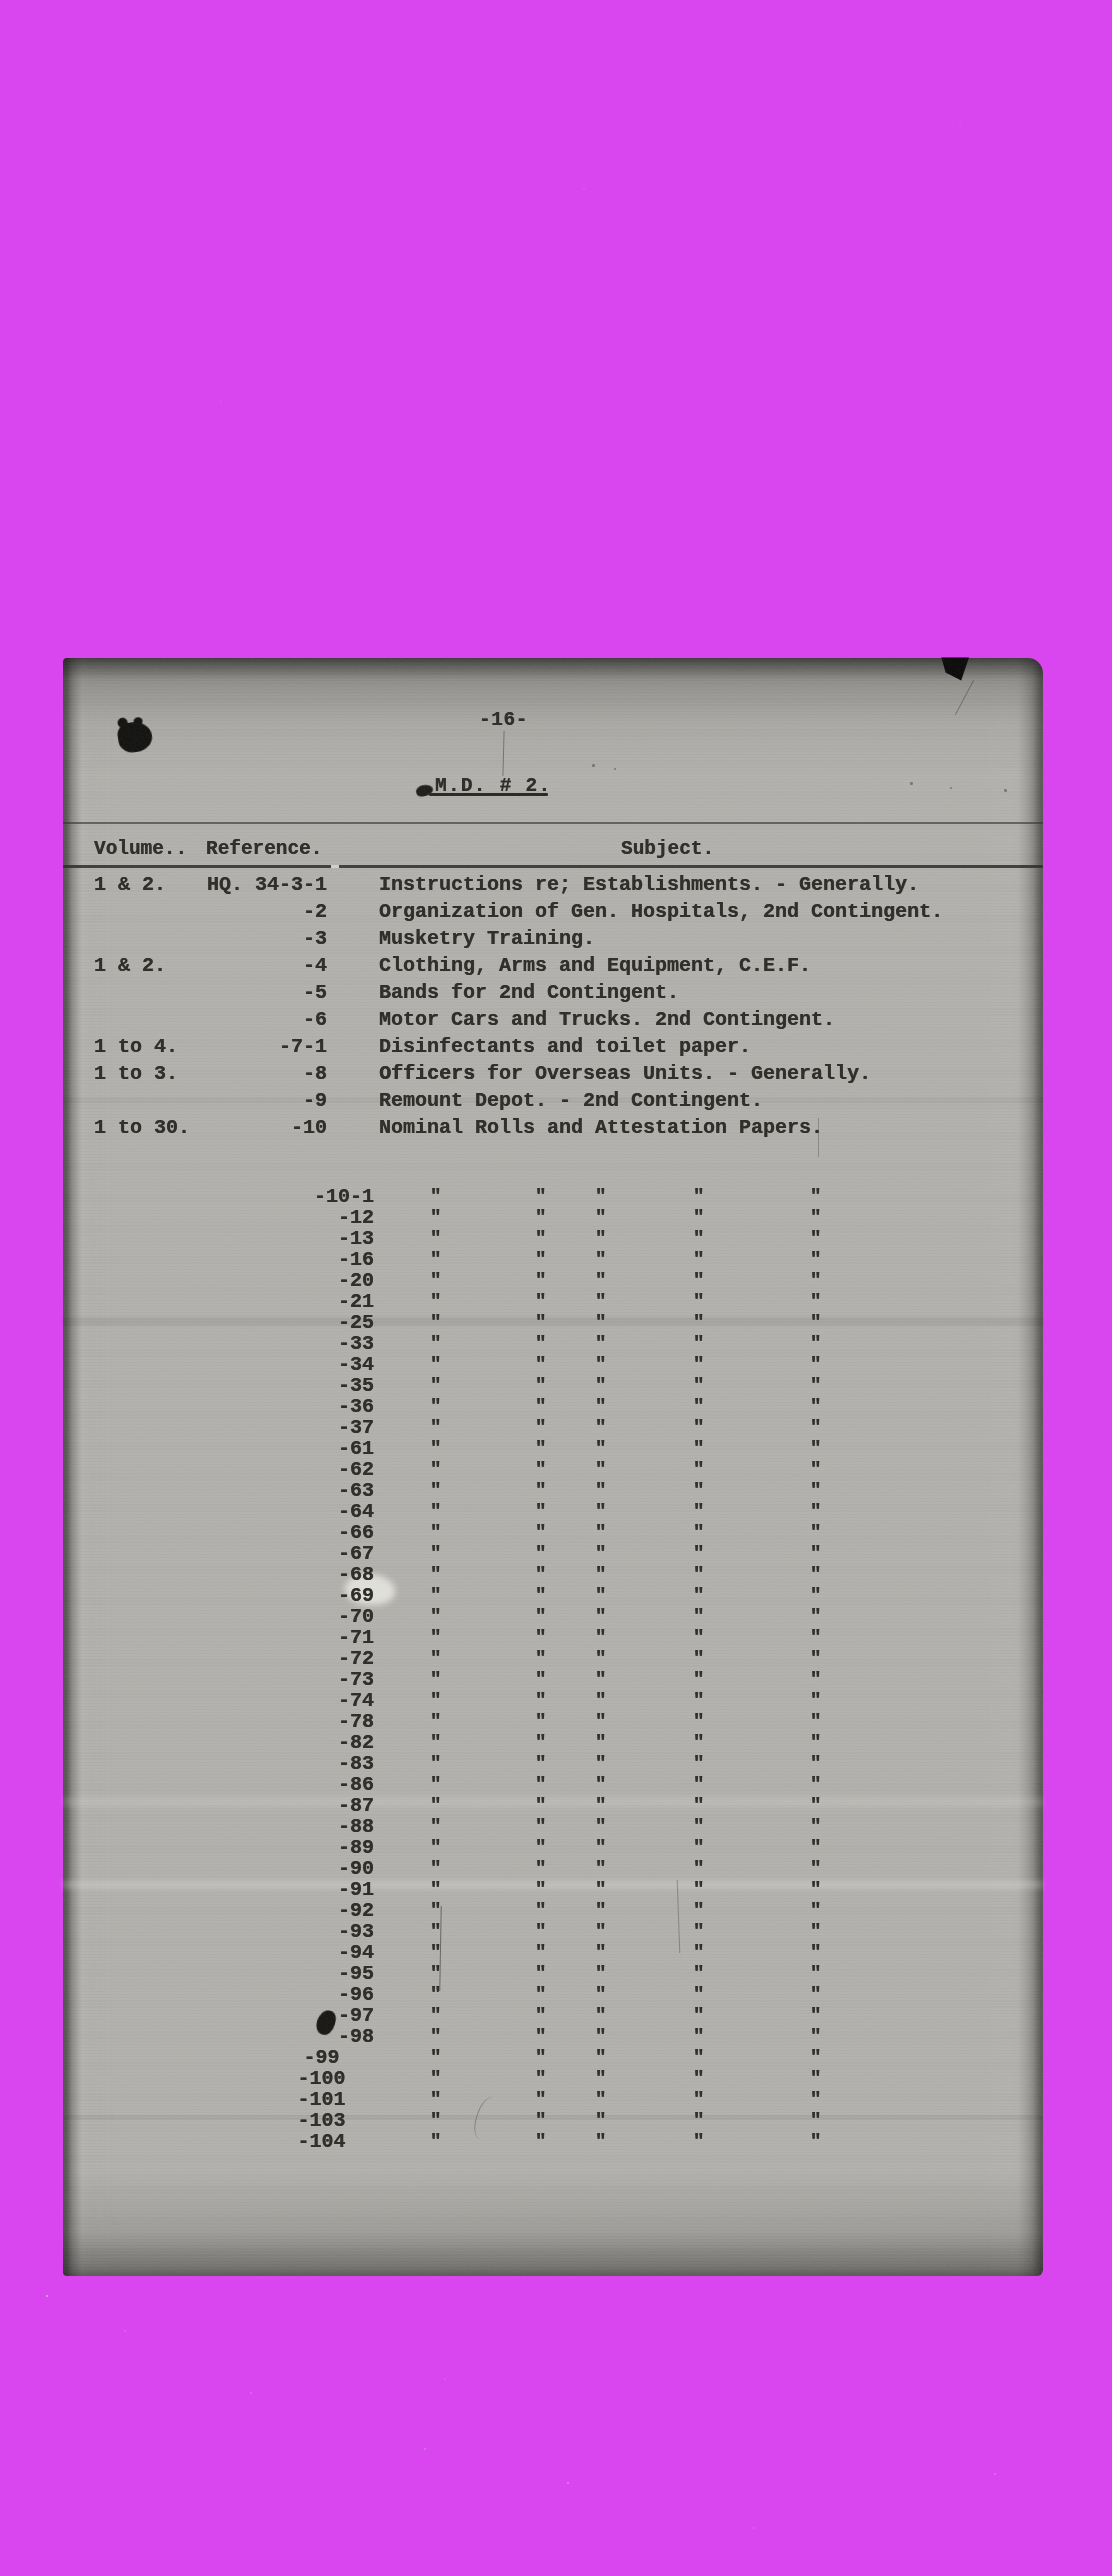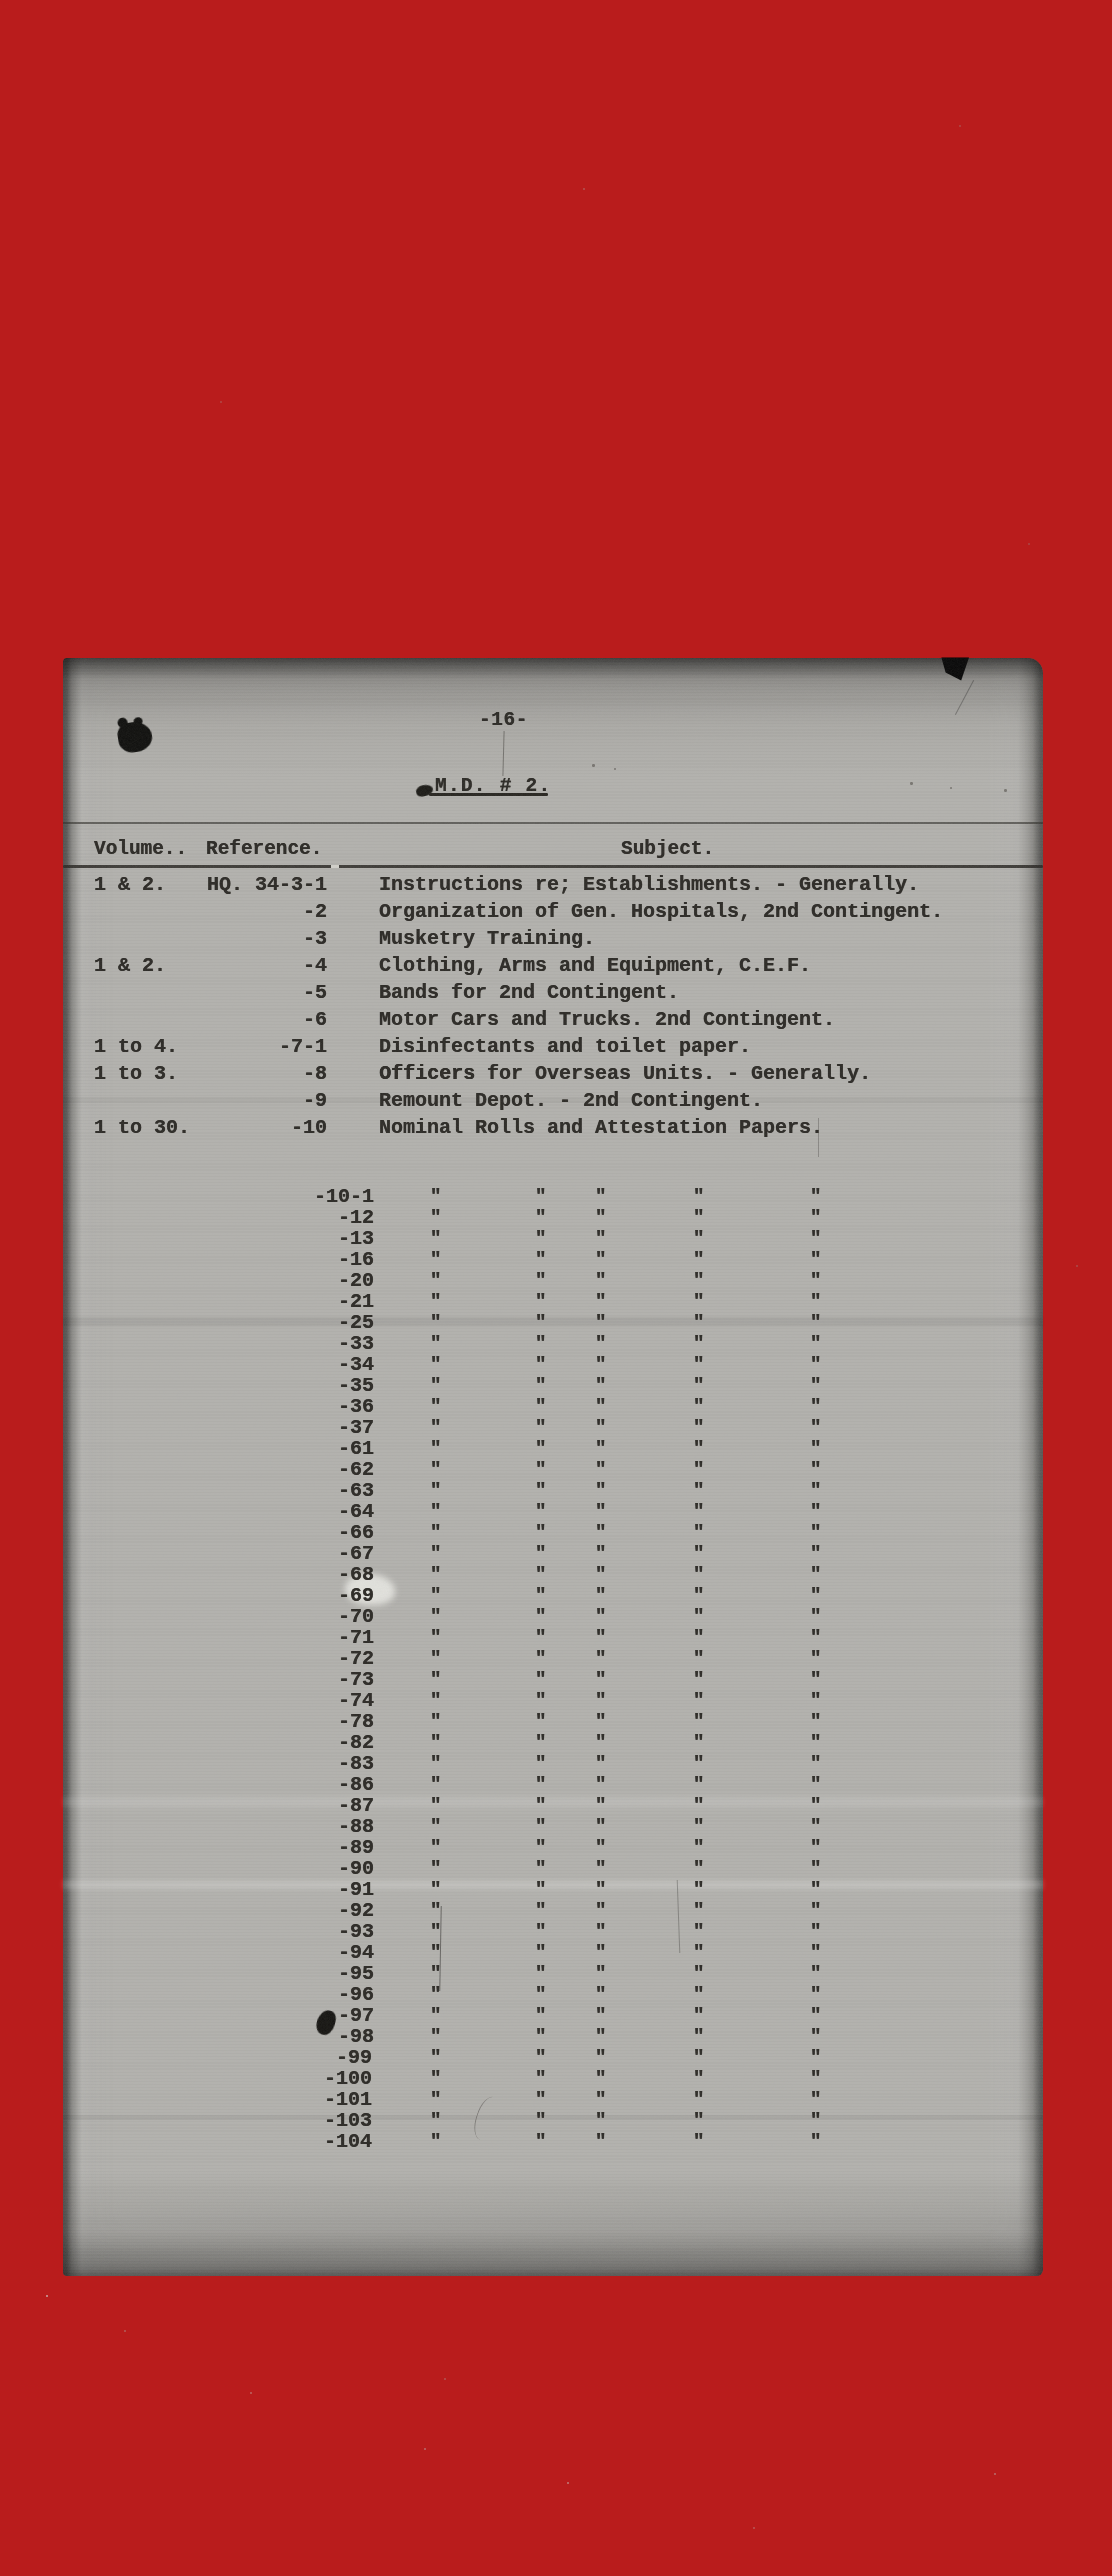--- a/index.html
+++ b/index.html
@@ -1,16 +1,16 @@
 <!DOCTYPE html>
 <html style="font-size:10px"><head>
 <meta charset="utf-8">
 <style>
   html,body{margin:0;padding:0;background:#060606;}
-  #screen{position:relative;width:1113px;height:2576px;background:#b91c1c;overflow:hidden;
+  #screen{position:relative;width:1113px;height:2576px;background:#d946ef;overflow:hidden;
           font-family:"Liberation Mono","DejaVu Sans Mono",monospace;}
   
   .bg-specks{position:absolute;left:46px;top:2295px;width:1.9px;height:1.9px;border-radius:50%;
     background:rgba(210,210,205,.75);
     box-shadow:
       204px 97px 0 rgba(190,190,185,.45),
       378px 153px 0 rgba(190,190,185,.5),
       521px 187px 0 rgba(200,200,195,.55),
       707px 232px 0 rgba(180,180,175,.4),
       948px 178px 0 rgba(190,190,185,.5),
@@ -55,21 +55,21 @@
   #rows{position:absolute;left:0;top:216px;width:980px;}
   .trow{position:relative;height:27px;font-size:20px;font-weight:bold;line-height:22.6px;}
   .c-vol{position:absolute;left:31px;white-space:pre;}
   .c-ref{position:absolute;left:139px;width:125px;text-align:right;white-space:pre;}
   .c-sub{position:absolute;left:316px;white-space:pre;text-align:right;}
   .c-sub b{font-weight:bold;text-shadow:0.6px 0 0 currentColor, 0.3px 0.2px 0.6px rgba(35,32,28,.8);}
   
   #dittos{position:absolute;left:0;top:521px;width:980px;margin-top:8px;}
   .drow{position:relative;height:21px;font-size:20px;font-weight:bold;line-height:19.4px;}
   .d-num{position:absolute;left:186px;width:125px;text-align:right;white-space:pre;}
-  .drow.shift .d-num{left:184px;}
+  .drow.shift .d-num{left:196px;text-align:center;}
   .d-m{position:absolute;font-size:19px;}
   .d-m.m1{left:367px;} .d-m.m2{left:472px;} .d-m.m3{left:532px;} .d-m.m4{left:630px;} .d-m.m5{left:747px;}
   
   .ink-blob-corner{position:absolute;left:55px;top:64px;width:34px;height:30px;background:#0e0e0c;
     border-radius:42% 58% 52% 48%;transform:rotate(-9deg);filter:blur(0.4px);}
   .ink-blob-corner:before{content:"";position:absolute;left:1.9px;top:-5.6px;width:10.6px;height:10px;background:#0e0e0c;border-radius:50%;}
   .ink-blob-corner:after{content:"";position:absolute;left:17.5px;top:-4.4px;width:9.4px;height:8.8px;background:#0e0e0c;border-radius:50%;}
   .ink-blob-small{position:absolute;left:254px;top:1352px;width:17.5px;height:25px;background:#141310;
     border-radius:60% 40% 55% 45%;transform:rotate(14deg);filter:blur(0.4px);}
   .torn-notch{position:absolute;left:876px;top:-0.6px;width:30px;height:24.4px;background:#060606;

